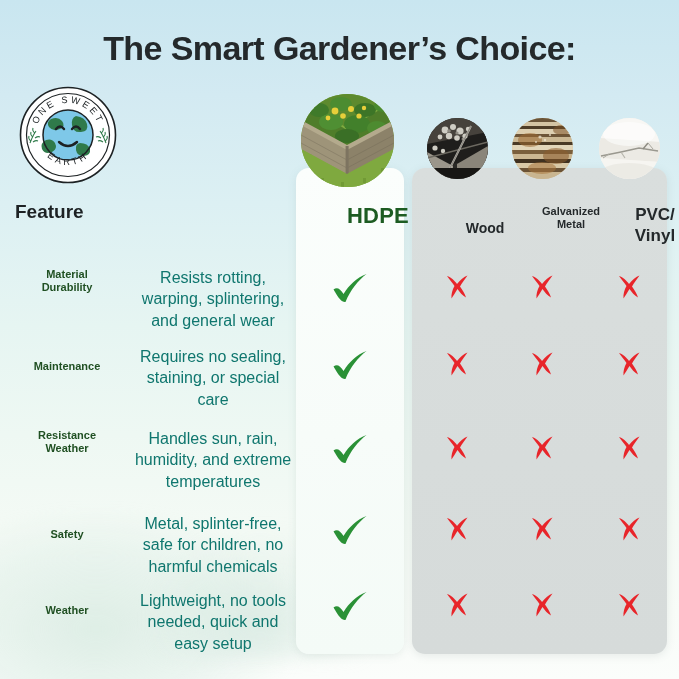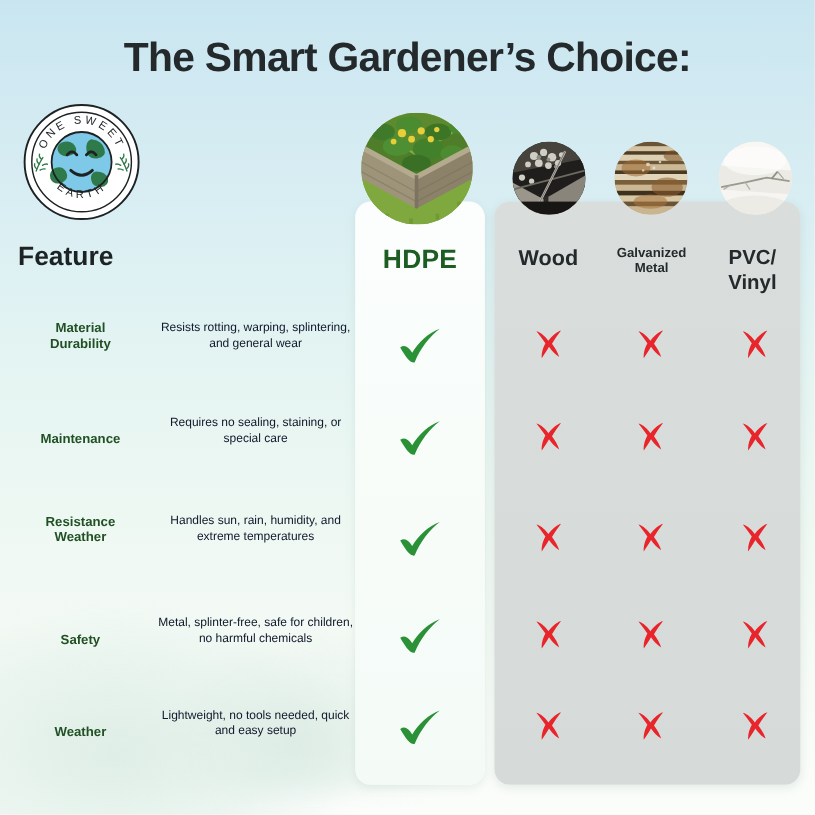--- a/index.html
+++ b/index.html
@@ -114,34 +114,35 @@
 
   .thumb svg { display: block; width: 100%; height: 100%; }
 
   
   .col-label {
     position: absolute;
     text-align: center;
     font-weight: bold;
     color: #24292b;
     line-height: 1.22;
+    margin-left: 28px;
   }
   .col-hdpe {
     left: 296px; top: 203px; width: 108px;
     font-size: 22px; color: #1d5c22; letter-spacing: 0.2px;
   }
-  .col-wood  { left: 412px; top: 205px; width: 90px; font-size: 18px; }
+  .col-wood  { left: 412px; top: 220px; width: 90px; font-size: 14px; }
   .col-metal { left: 497px; top: 205px; width: 92px; font-size: 11px; }
   .col-pvc   { left: 586px; top: 205px; width: 82px; font-size: 17px; }
 
   
   .hdr-feature {
     position: absolute;
     left: 8px; top: 201px; width: 120px;
-    font-size: 22px; font-weight: bold; color: #1d2224;
+    font-size: 19px; font-weight: bold; color: #1d2224;
     text-align: left; padding-left: 7px;
   }
   .hdr-desc {
     position: absolute;
     left: 132px; top: 200px; width: 160px;
     font-size: 21.5px; font-weight: bold; color: #1d2224;
     text-align: center; line-height: 1.18;
   }
 
   
@@ -151,22 +152,22 @@
     left: 6px; width: 122px;
     text-align: center;
     font-size: 11px; font-weight: bold;
     color: #205023;
     line-height: 1.22;
   }
   .feature-desc {
     position: absolute;
     left: 130px; width: 166px;
     text-align: center;
-    font-size: 10px;
-    color: #0f172a;
+    font-size: 16px;
+    color: #0f766e;
     line-height: 1.34;
   }
 
   
   .mark { position: absolute; }
   .mark svg { display: block; }
   .mark-check { width: 40px; height: 34px; left: 330px; }
   .mark-x     { width: 26px; height: 26px; }
   .x-wood  { left: 444px; }
   .x-metal { left: 529px; }

